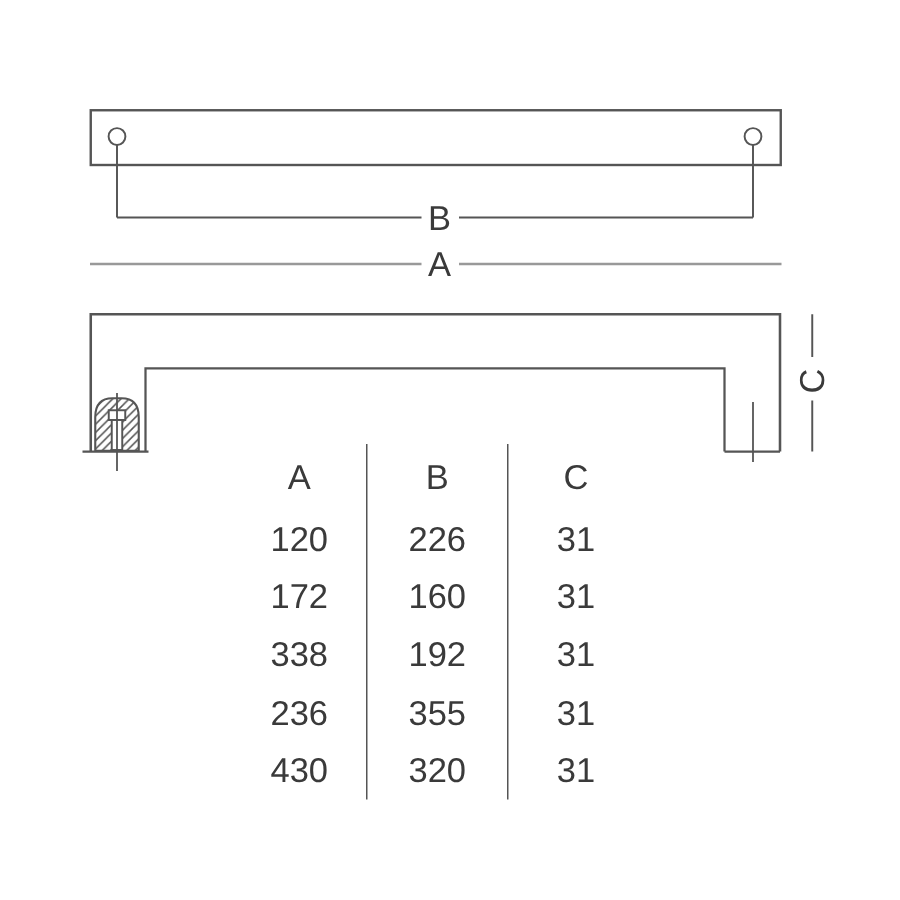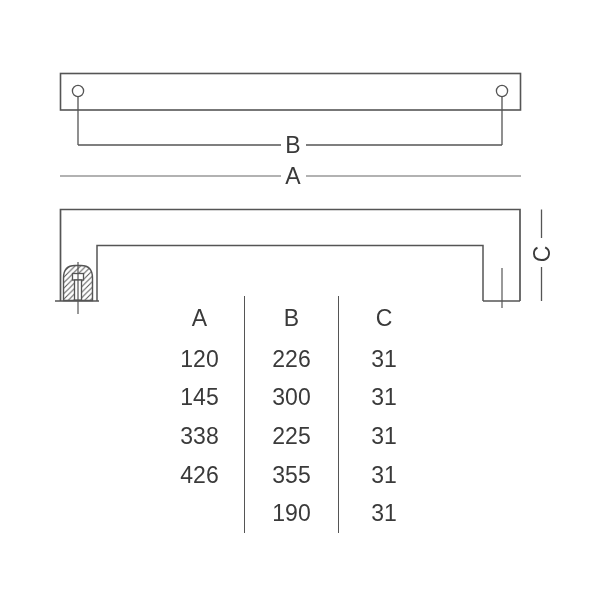--- a/index.html
+++ b/index.html
@@ -104,31 +104,32 @@
     <g>
       <path d="M541.5 209.5 V238 M541.5 267 V301" fill="none" stroke="#555555" stroke-width="1.3"></path>
       <text transform="translate(549.5,254) rotate(-90)" text-anchor="middle">C</text>
     </g>
   </svg>
 
   <div class="dim-table">
     <div class="dim-col col-a">
       <div class="dim-cell head">A</div>
       <div class="dim-cell">120</div>
-      <div class="dim-cell">145</div>
+      <div class="dim-cell">172</div>
       <div class="dim-cell">338</div>
-      <div class="dim-cell">426</div>
+      <div class="dim-cell">236</div>
+      <div class="dim-cell">430</div>
     </div>
     <div class="dim-col col-b">
       <div class="dim-cell head">B</div>
       <div class="dim-cell">226</div>
-      <div class="dim-cell">300</div>
-      <div class="dim-cell">225</div>
+      <div class="dim-cell">160</div>
+      <div class="dim-cell">192</div>
       <div class="dim-cell">355</div>
-      <div class="dim-cell">190</div>
+      <div class="dim-cell">320</div>
     </div>
     <div class="dim-col col-c">
       <div class="dim-cell head">C</div>
       <div class="dim-cell">31</div>
       <div class="dim-cell">31</div>
       <div class="dim-cell">31</div>
       <div class="dim-cell">31</div>
       <div class="dim-cell">31</div>
     </div>
   </div>

